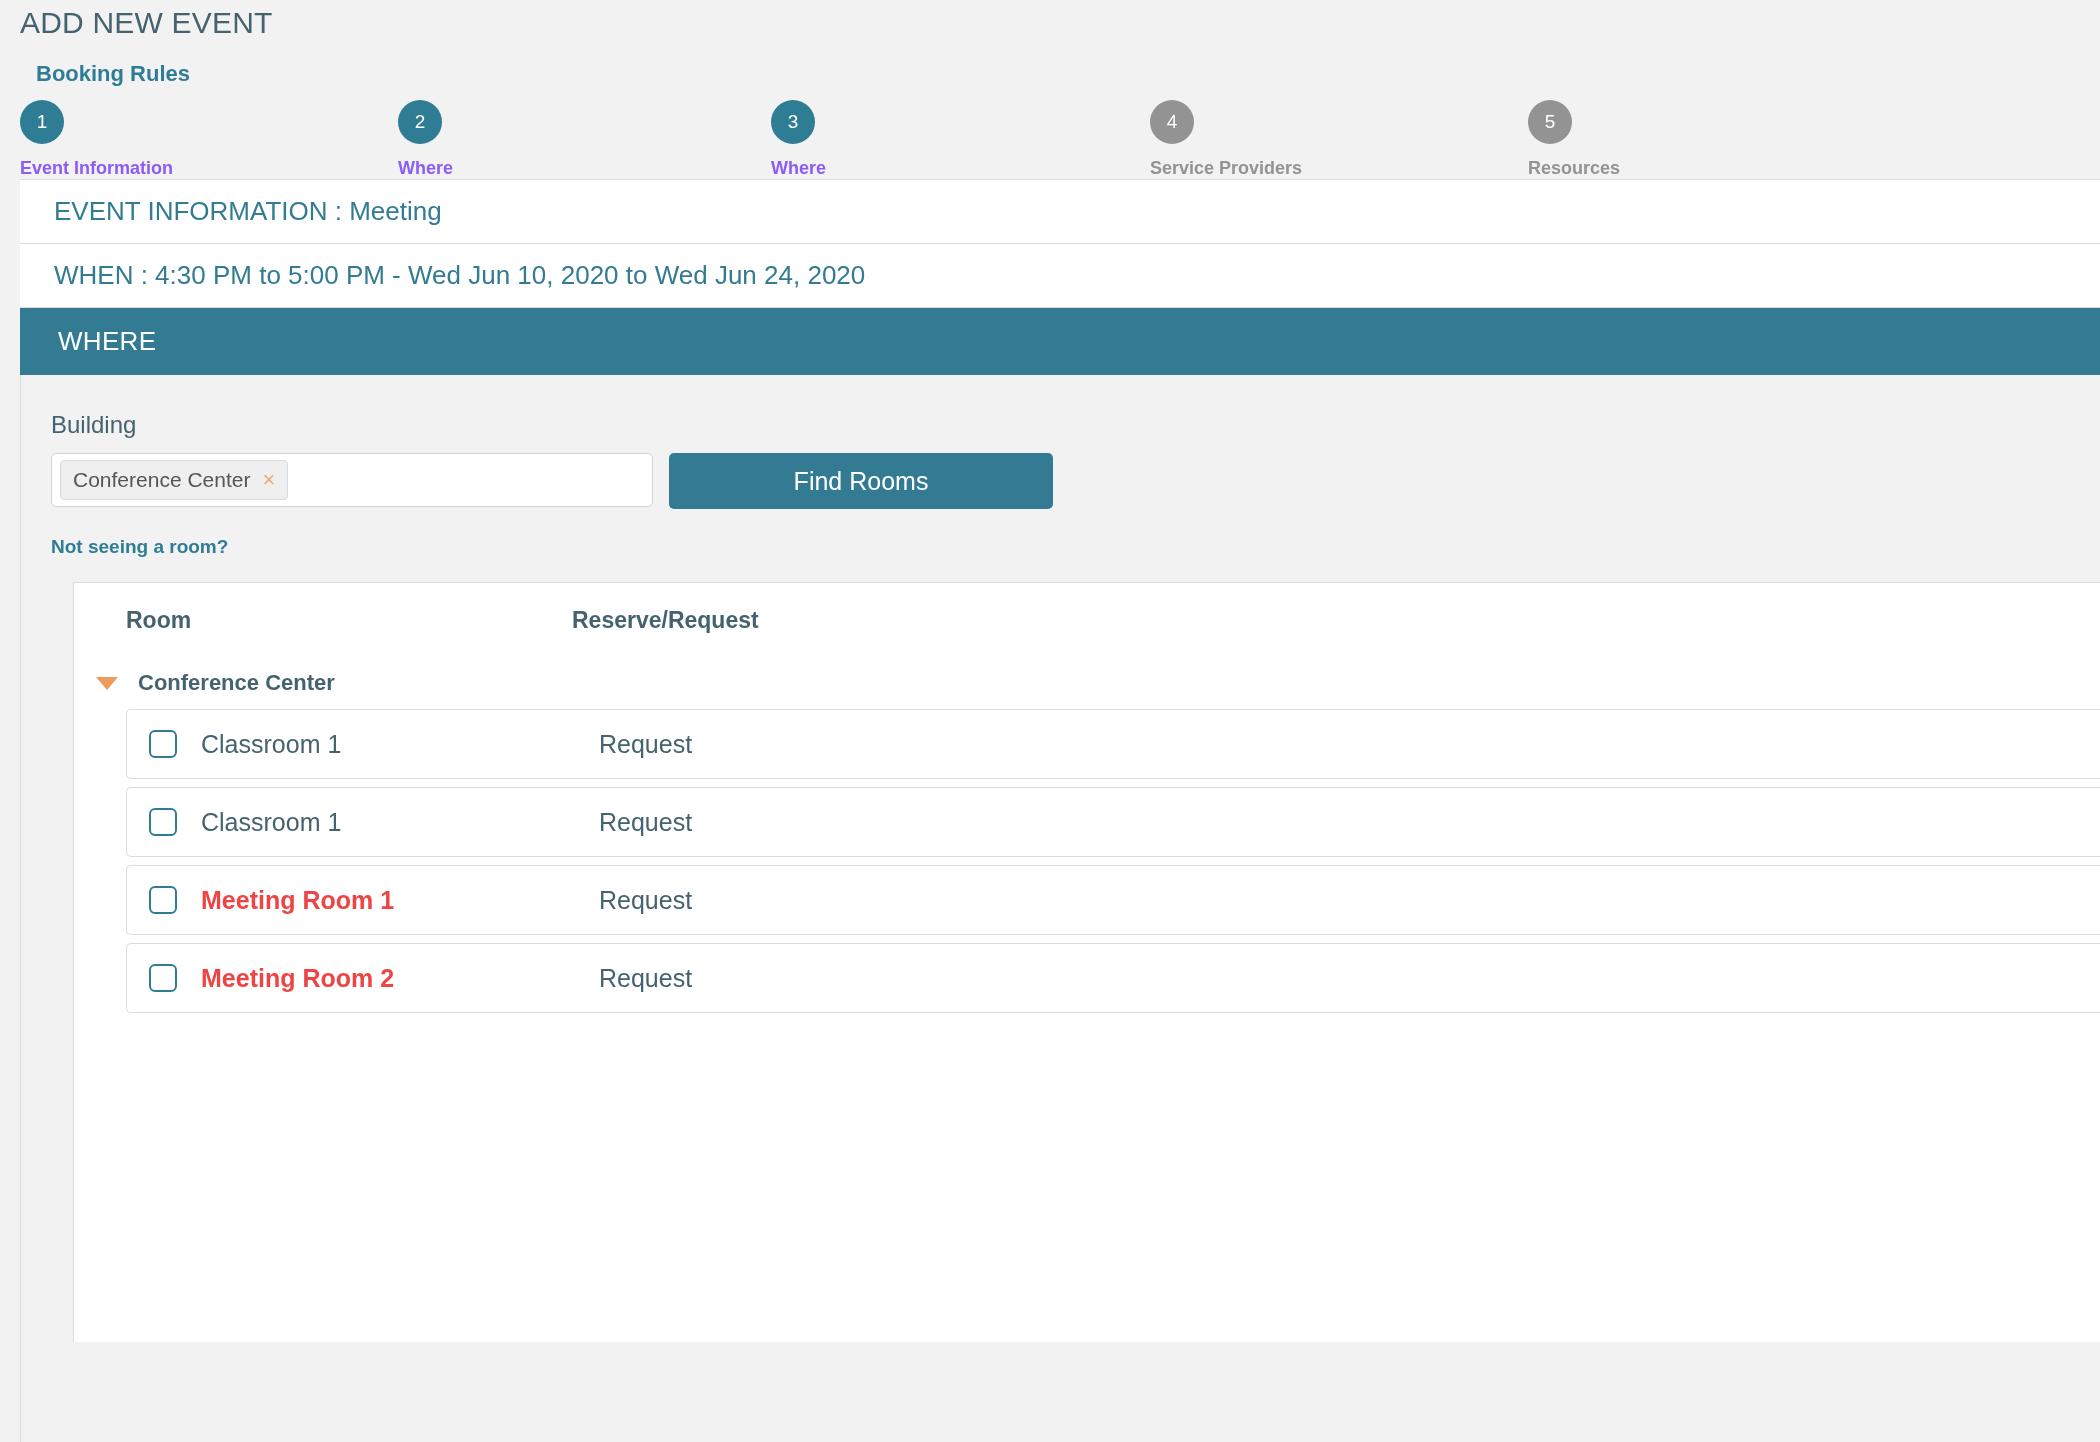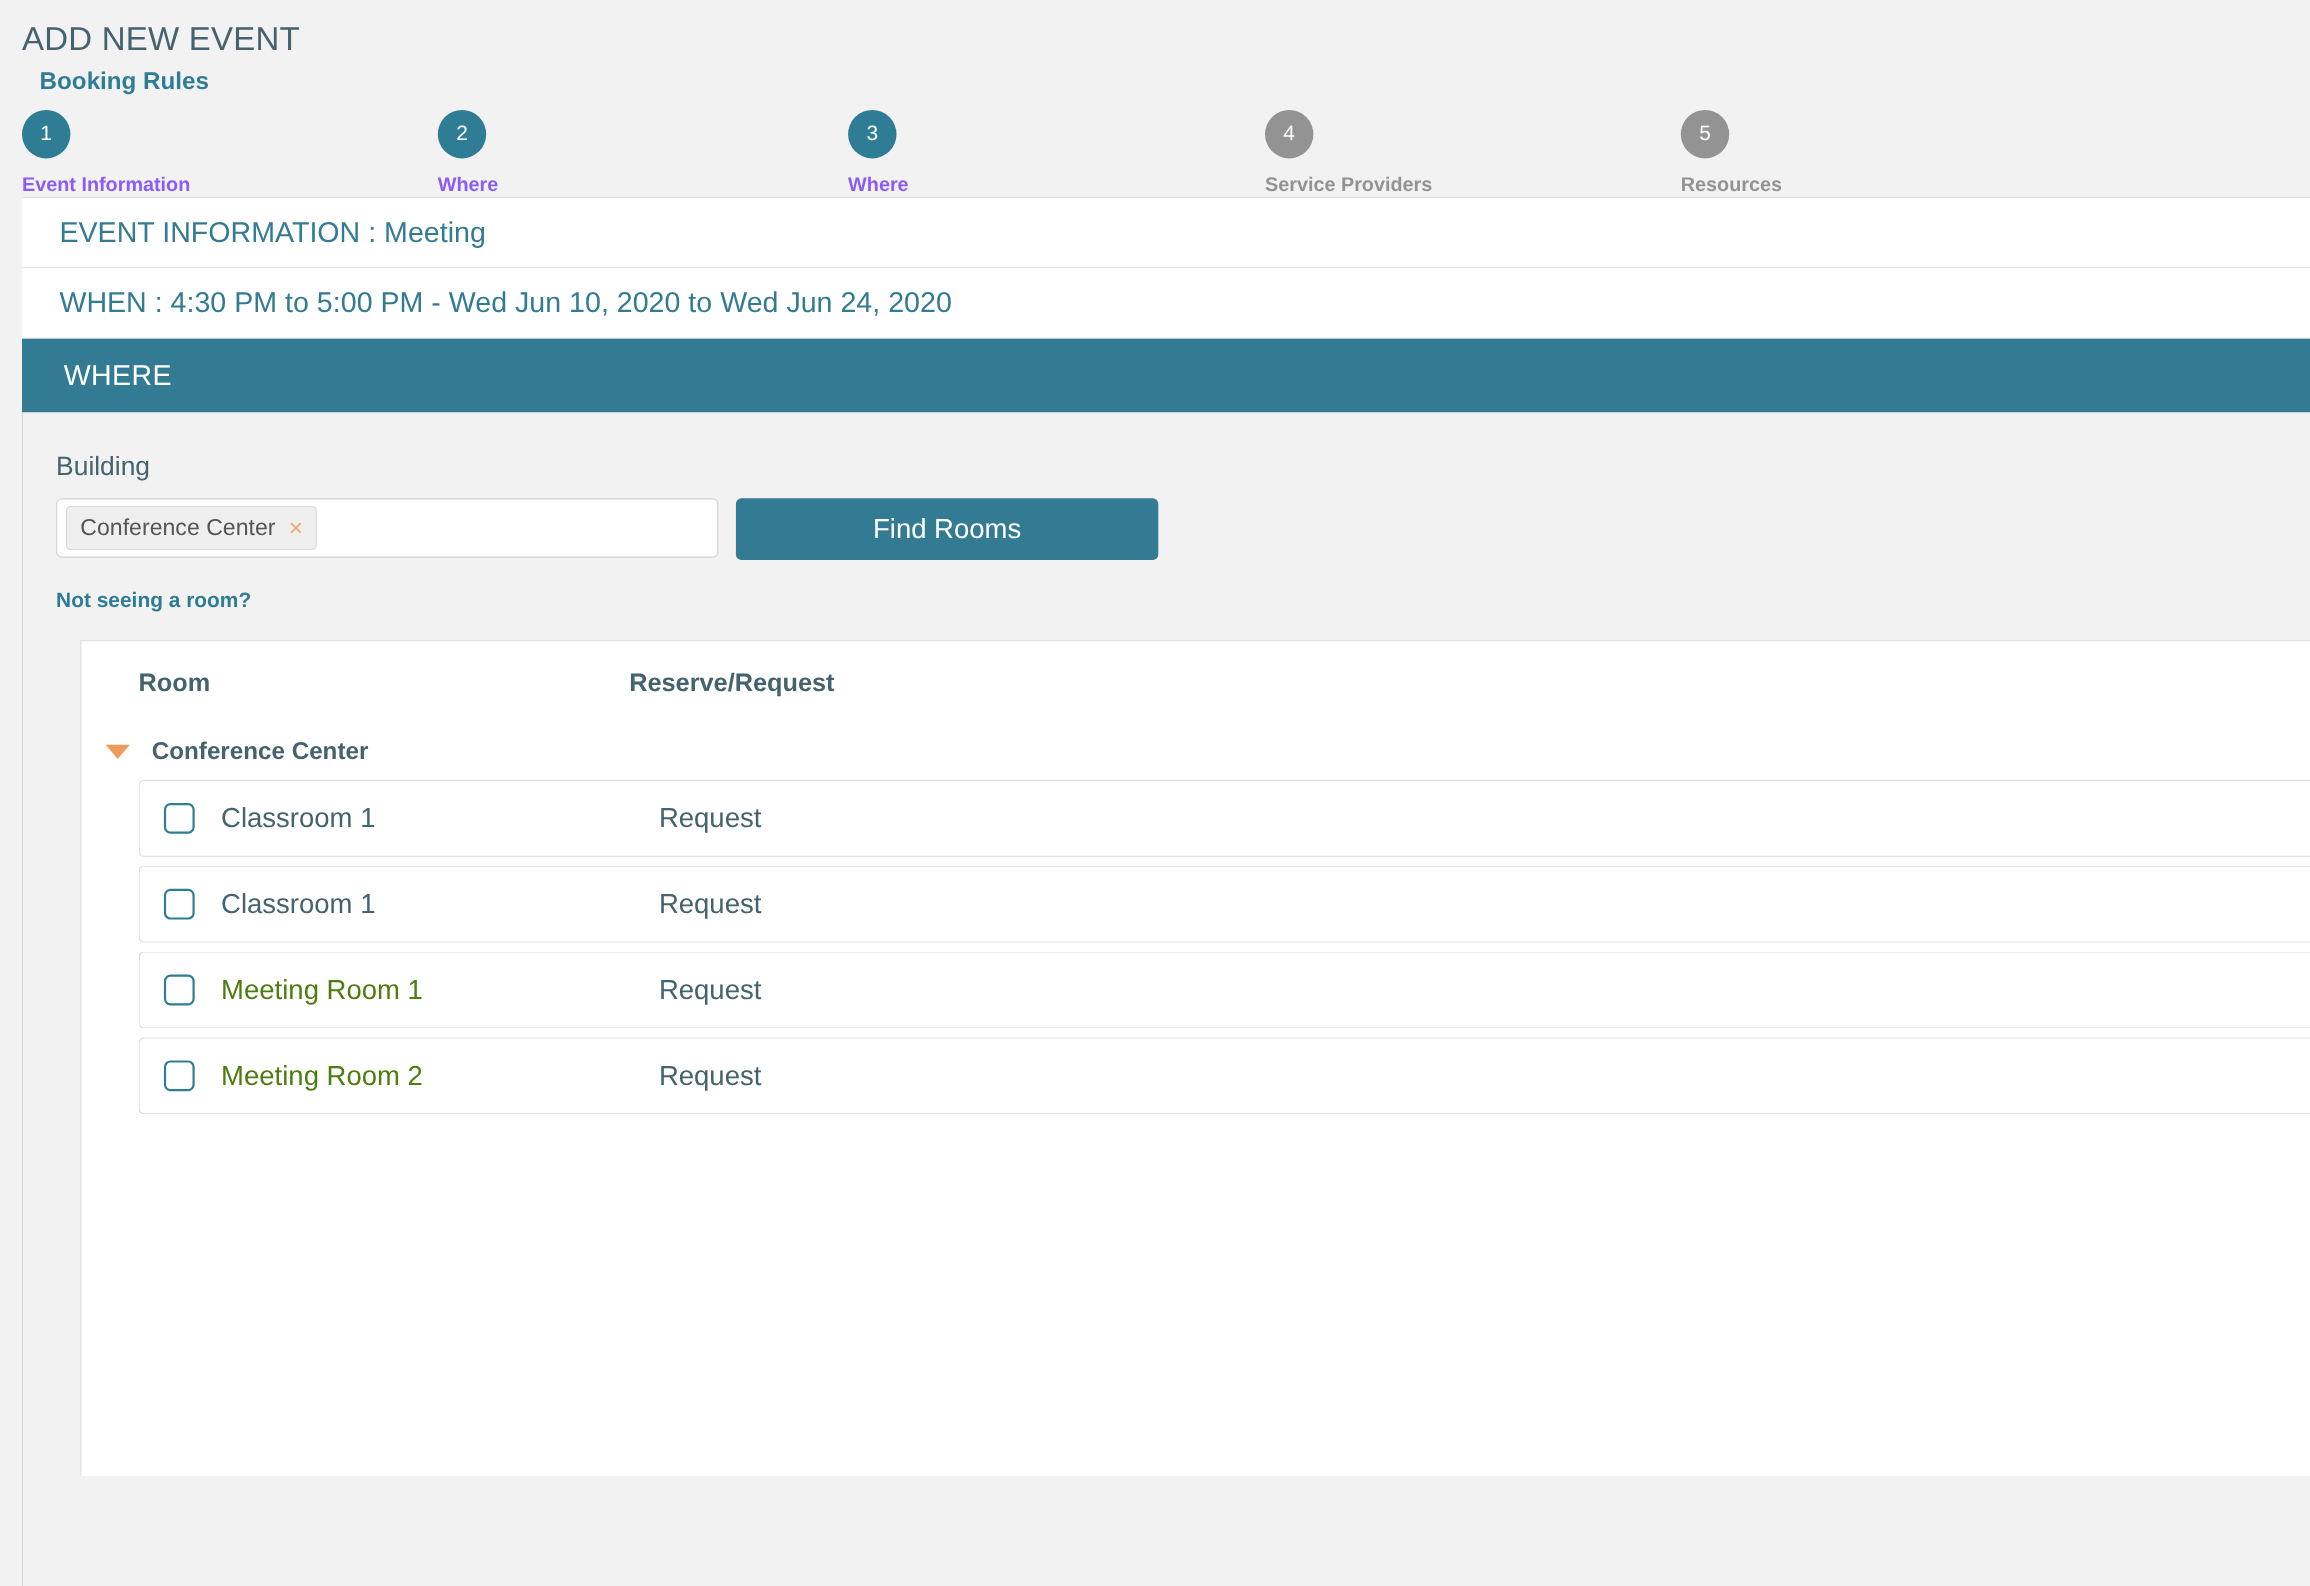--- a/index.html
+++ b/index.html
@@ -17,21 +17,21 @@
     position: relative;
     width: 2100px;
     height: 1442px;
     background: #f2f2f2;
   }
 
   
   .page-title {
     position: absolute;
     left: 20px;
-    top: 19px;
+    top: 6px;
     font-size: 30px;
     font-weight: 400;
     color: #44636f;
     letter-spacing: 0.2px;
     white-space: nowrap;
   }
 
   .booking-rules {
     position: absolute;
     left: 36px;
@@ -263,21 +263,21 @@
     flex: none;
     cursor: pointer;
   }
 
   .room-name {
     width: 398px;
     font-size: 25px;
     white-space: nowrap;
   }
   .room-name.plain { color: #44636f; font-weight: 400; }
-  .room-name.link  { color: #4d7c0f; font-weight: normal; cursor: pointer; }
+  .room-name.link  { color: #ef4444; font-weight: bold; cursor: pointer; }
 
   .reserve-cell {
     width: 440px;
     font-size: 25px;
     color: #44636f;
     white-space: nowrap;
   }
 </style>
 </head>
 <body>

